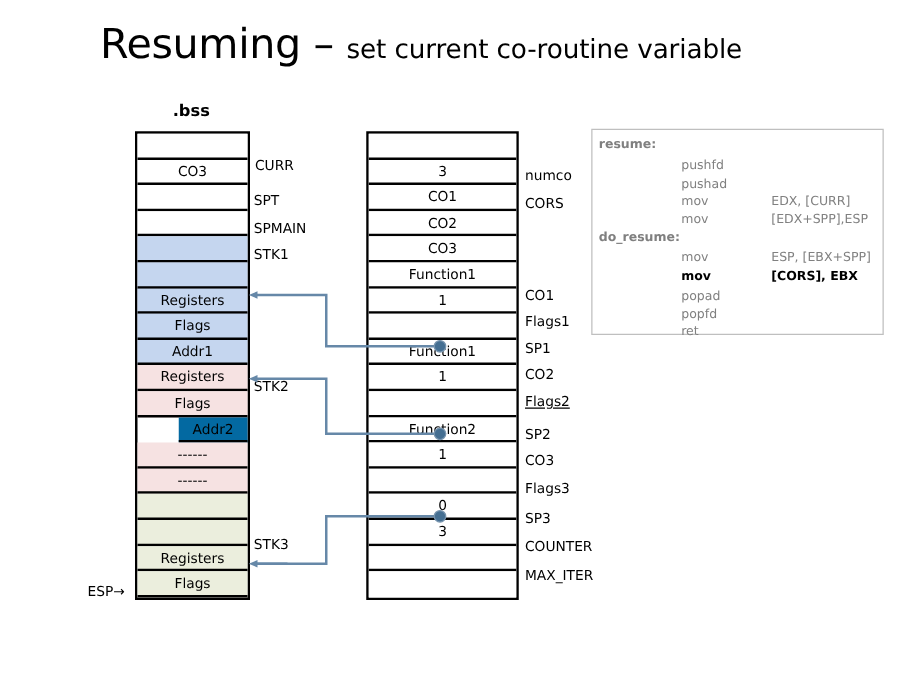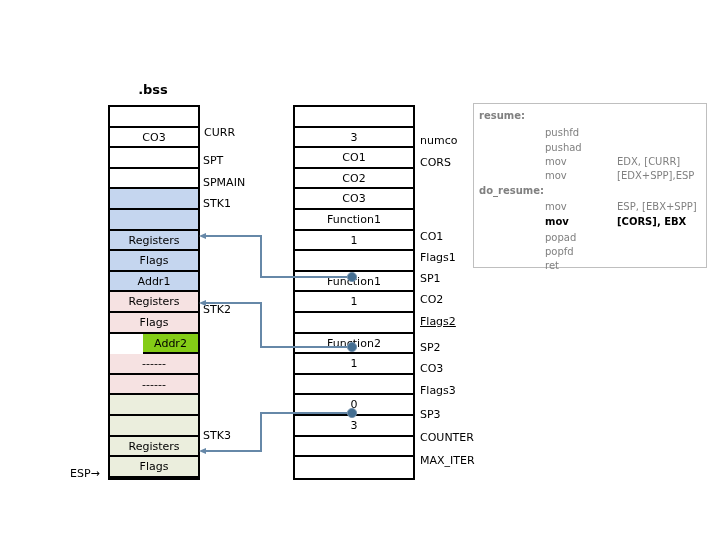--- a/index.html
+++ b/index.html
@@ -123,36 +123,39 @@
 
   .col-mn { left: 545px; }
   .col-op { left: 617px; }
   .col-lb { left: 479px; }
 </style>
 </head>
 <body>
 
 <div id="slide">
 
+  <div id="title">
+    <span class="main">Resuming – </span><span class="sub">set current co-routine variable</span>
+  </div>
 
   <div class="col-caption" id="cap-bss">.bss</div>
 
   <div class="memcol" id="bss-col">
       <div class="memrow" style="background: rgb(255, 255, 255);"><span></span></div>
       <div class="memrow" style="background: rgb(255, 255, 255);"><span>CO3</span></div>
       <div class="memrow" style="background: rgb(255, 255, 255);"><span></span></div>
       <div class="memrow" style="background: rgb(255, 255, 255);"><span></span></div>
       <div class="memrow" style="background: rgb(197, 214, 239);"><span></span></div>
       <div class="memrow" style="background: rgb(197, 214, 239);"><span></span></div>
       <div class="memrow" style="background: rgb(197, 214, 239);"><span>Registers</span></div>
       <div class="memrow" style="background: rgb(197, 214, 239);"><span>Flags</span></div>
       <div class="memrow" style="background: rgb(197, 214, 239);"><span>Addr1</span></div>
       <div class="memrow" style="background: rgb(246, 226, 226);"><span>Registers</span></div>
       <div class="memrow" style="background: rgb(246, 226, 226);"><span>Flags</span></div>
-      <div class="memrow" style="background: #84cc16; margin-left: 33px;"><span>Addr2</span></div>
+      <div class="memrow" style="background: #0369a1; margin-left: 33px;"><span>Addr2</span></div>
       <div class="memrow" style="background: rgb(246, 226, 226);"><span>------</span></div>
       <div class="memrow" style="background: rgb(246, 226, 226);"><span>------</span></div>
       <div class="memrow" style="background: rgb(235, 238, 221);"><span></span></div>
       <div class="memrow" style="background: rgb(235, 238, 221);"><span></span></div>
       <div class="memrow" style="background: rgb(235, 238, 221);"><span>Registers</span></div>
       <div class="memrow" style="background: rgb(235, 238, 221);"><span>Flags</span></div>
     </div>
 
   <div class="memcol" id="data-col">
       <div class="memrow" style="background: rgb(255, 255, 255);"><span></span></div>

